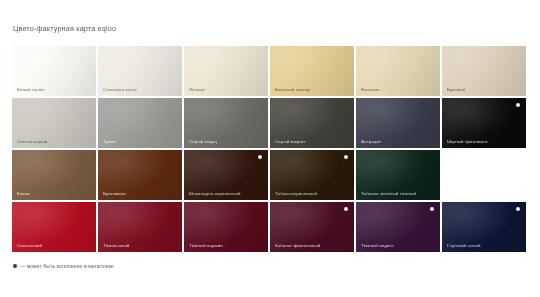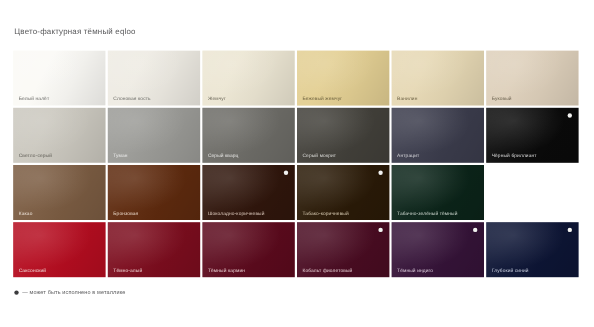--- a/index.html
+++ b/index.html
@@ -119,21 +119,21 @@
     color: #5c5c5e;
     letter-spacing: 0.12px;
     white-space: nowrap;
   }
 </style>
 </head>
 <body>
 
 <div class="page">
 
-  <div class="title">Цвето-фактурная тёмный eqloo</div>
+  <div class="title">Цвето-фактурная карта eqloo</div>
 
   <div class="grid">
       <div class="row">
         <div class="swatch" style="background: rgb(251, 250, 246);">
           <div class="sheen"></div>
           <div class="vign"></div>
           <div class="swatch-label" style="color: rgb(107, 107, 104);">Белый налёт</div>
         </div>
         <div class="swatch" style="background: rgb(238, 235, 227);">
           <div class="sheen"></div>

